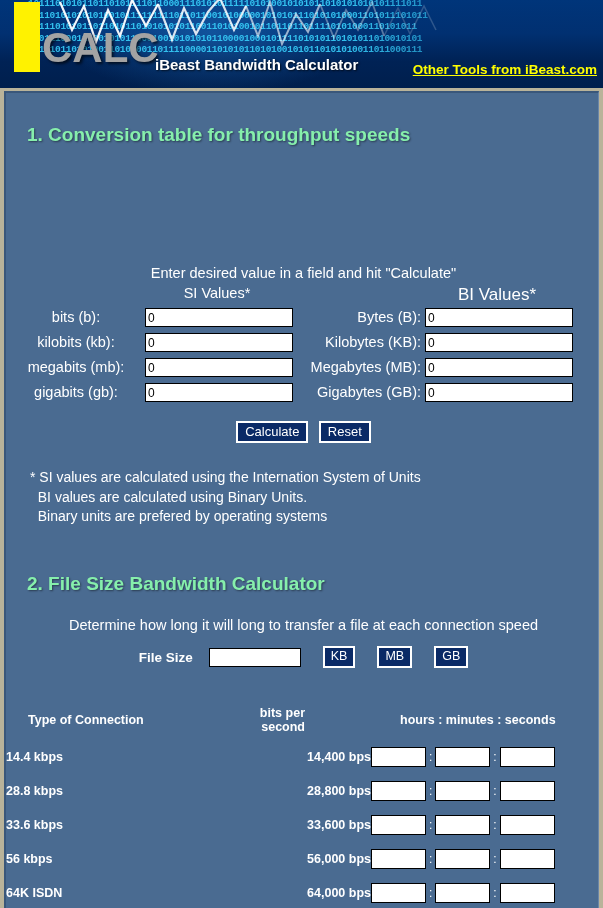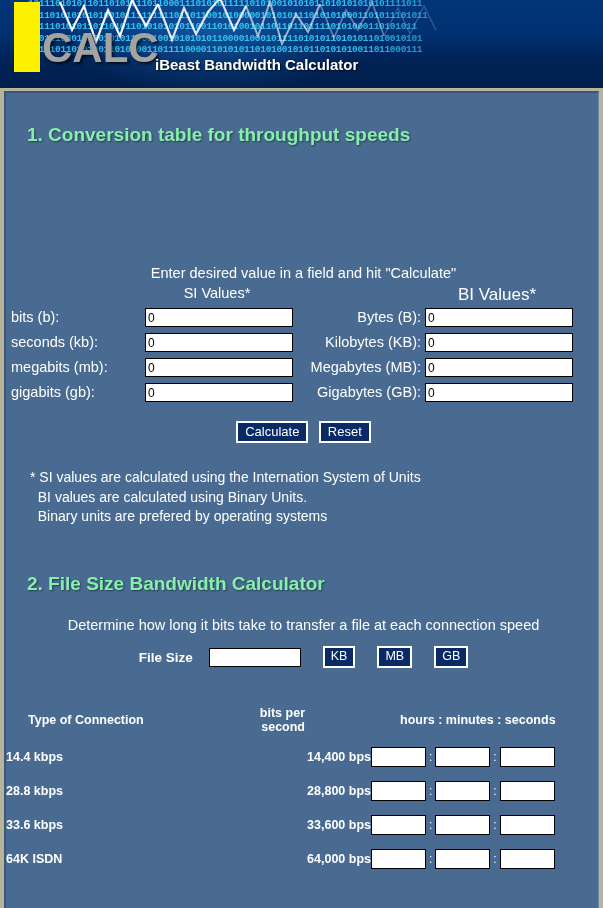--- a/index.html
+++ b/index.html
@@ -153,21 +153,21 @@
     width: 148px; height: 19px;
     background: #ffffff;
     border: 1px solid #000000;
     font-family: "Liberation Sans", sans-serif;
     font-size: 12px;
     color: #000000;
     padding: 0 2px;
     line-height: 17px;
     outline: none;
   }
-  .si-lab { width: 130px; left: 0; text-align: left; }
+  .si-lab { width: 130px; left: 0; text-align: center; }
   .bi-lab { width: 140px; left: 0; text-align: right; }
 
   
   .btn {
     background: #0a2a66;
     border: 2px solid #ffffff;
     color: #ffffff;
     font-family: "Liberation Sans", sans-serif;
     font-size: 13px;
     padding: 1px 7px 2px 7px;
@@ -253,36 +253,37 @@
     <polyline points="60,6 72,34 84,10 96,46 108,14 120,40 132,4 146,30 158,8" fill="none" stroke="#ffffff" stroke-width="2.2" opacity="0.95"></polyline>
     <polyline points="158,8 172,44 184,12 196,38 208,16 220,2 234,34 246,10" fill="none" stroke="#ffffff" stroke-width="2.2" opacity="0.85"></polyline>
     <polyline points="246,10 258,40 270,6 282,48 296,18 308,36 320,8" fill="none" stroke="#ffffff" stroke-width="2" opacity="0.6"></polyline>
     <polyline points="320,8 334,42 346,14 358,34 372,6 384,40" fill="none" stroke="#ffffff" stroke-width="1.8" opacity="0.35"></polyline>
     <polyline points="384,40 398,12 410,38 424,10 436,34" fill="none" stroke="#ffffff" stroke-width="1.6" opacity="0.18"></polyline>
   </svg>
 
   <div id="logo-i"></div>
   <div id="logo-calc">CALC</div>
   <div id="header-title">iBeast Bandwidth Calculator</div>
+  <a id="other-tools" href="#">Other Tools from iBeast.com</a>
 </div>
 
 <div id="panel-outer">
 <div id="panel">
 
   <div id="sec1-title" class="sec-title">1. Conversion table for throughput speeds</div>
   <div id="sec1-sub">Enter desired value in a field and hit "Calculate"</div>
   <div id="si-head">SI Values*</div>
   <div id="bi-head">BI Values*</div>
 
   <div class="conv-row" style="left:5px; top:215px; width:130px;">
     <span class="conv-label si-lab">bits (b):</span>
     <input class="conv-input" style="left: 134px;" value="0">
   </div>
   <div class="conv-row" style="left:5px; top:240px; width:130px;">
-    <span class="conv-label si-lab">seconds (kb):</span>
+    <span class="conv-label si-lab">kilobits (kb):</span>
     <input class="conv-input" style="left: 134px;" value="0">
   </div>
   <div class="conv-row" style="left:5px; top:265px; width:130px;">
     <span class="conv-label si-lab">megabits (mb):</span>
     <input class="conv-input" style="left: 134px;" value="0">
   </div>
   <div class="conv-row" style="left:5px; top:290px; width:130px;">
     <span class="conv-label si-lab">gigabits (gb):</span>
     <input class="conv-input" style="left: 134px;" value="0">
   </div>
@@ -307,21 +308,21 @@
   <div id="btn-row">
     <button class="btn">Calculate</button>
     <button class="btn">Reset</button>
   </div>
 
   <div id="footnote">* SI values are calculated using the Internation System of Units
   BI values are calculated using Binary Units.
   Binary units are prefered by operating systems</div>
 
   <div id="sec2-title" class="sec-title">2. File Size Bandwidth Calculator</div>
-  <div id="sec2-sub">Determine how long it bits take to transfer a file at each connection speed</div>
+  <div id="sec2-sub">Determine how long it will long to transfer a file at each connection speed</div>
 
   <div id="filesize-row">
     <span id="filesize-label">File Size</span>
     <input id="filesize-input" value="" style="">
     <button class="btn unit-btn">KB</button>
     <button class="btn unit-btn">MB</button>
     <button class="btn unit-btn">GB</button>
   </div>
 
   <table id="ctable">
@@ -342,20 +343,25 @@
             <td class="td-type">28.8 kbps</td>
             <td class="td-bps">28,800 bps</td>
             <td class="td-time"><input class="tbox" value="" style=""><span class="colon">:</span><input class="tbox" value="" style=""><span class="colon">:</span><input class="tbox" value="" style=""></td>
           </tr>
           <tr>
             <td class="td-type">33.6 kbps</td>
             <td class="td-bps">33,600 bps</td>
             <td class="td-time"><input class="tbox" value="" style=""><span class="colon">:</span><input class="tbox" value="" style=""><span class="colon">:</span><input class="tbox" value="" style=""></td>
           </tr>
           <tr>
+            <td class="td-type">56 kbps</td>
+            <td class="td-bps">56,000 bps</td>
+            <td class="td-time"><input class="tbox" value="" style=""><span class="colon">:</span><input class="tbox" value="" style=""><span class="colon">:</span><input class="tbox" value="" style=""></td>
+          </tr>
+          <tr>
             <td class="td-type">64K ISDN</td>
             <td class="td-bps">64,000 bps</td>
             <td class="td-time"><input class="tbox" value="" style=""><span class="colon">:</span><input class="tbox" value="" style=""><span class="colon">:</span><input class="tbox" value="" style=""></td>
           </tr>
         </tbody>
   </table>
 
 </div>
 </div>
 

